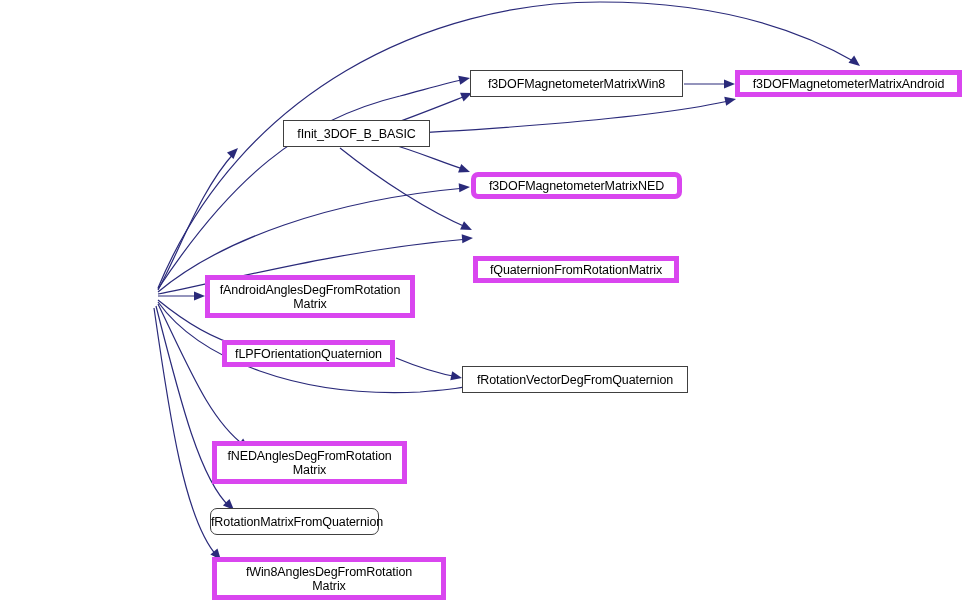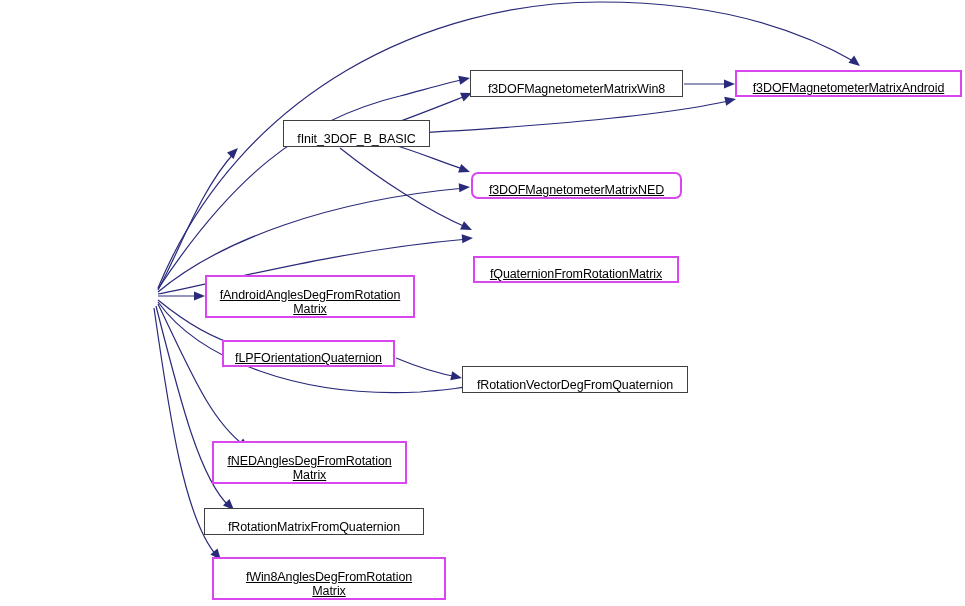--- a/index.html
+++ b/index.html
@@ -8,33 +8,33 @@
     width:965px;height:606px;
     background:#ffffff;
     font-family:"Liberation Sans", sans-serif;
     overflow:hidden;
   }
   #edges{position:absolute;left:0;top:0;width:965px;height:606px;}
   .node{
     position:absolute;
     box-sizing:border-box;
     display:flex;
-    align-items:flex-end;
+    align-items:center;
     justify-content:center;
     text-align:center;
     font-size:12.5px;
     line-height:14px;
     color:#000000;
     background:#ffffff;
     white-space:pre-line;
     letter-spacing:-0.1px;
     z-index:5;
   }
   .node.black{border:1px solid #404040;}
-  .node.red{border:2px solid #d946ef;text-decoration:underline;}
+  .node.red{border:5px solid #d946ef;}
   .node.root{
     background:#bfbfbf;
     border:1px solid #404040;
     box-shadow:1px 1px 0 #808080;
   }
   .node-label{display:block;width:100%;padding:0 4px;}
 </style>
 </head>
 <body>
 
@@ -113,16 +113,16 @@
     <div class="node black" style="left: 470px; top: 70px; width: 213px; height: 27px;"><span class="node-label">f3DOFMagnetometerMatrixWin8</span></div>
     <div class="node red" style="left: 735px; top: 70px; width: 227px; height: 27px;"><span class="node-label">f3DOFMagnetometerMatrixAndroid</span></div>
     <div class="node red" style="left: 471px; top: 172px; width: 211px; height: 27px; border-radius: 7px;"><span class="node-label">f3DOFMagnetometerMatrixNED</span></div>
     <div class="node red" style="left: 473px; top: 223px; width: 206px; height: 27px; margin-top: 33px;"><span class="node-label">fQuaternionFromRotationMatrix</span></div>
     <div class="node red" style="left: 205px; top: 275px; width: 210px; height: 43px;"><span class="node-label">fAndroidAnglesDegFromRotation
 Matrix</span></div>
     <div class="node black" style="left: 462px; top: 366px; width: 226px; height: 27px;"><span class="node-label">fRotationVectorDegFromQuaternion</span></div>
     <div class="node red" style="left: 222px; top: 340px; width: 173px; height: 27px;"><span class="node-label">fLPFOrientationQuaternion</span></div>
     <div class="node red" style="left: 212px; top: 441px; width: 195px; height: 43px;"><span class="node-label">fNEDAnglesDegFromRotation
 Matrix</span></div>
-    <div class="node black" style="left: 204px; top: 508px; width: 220px; height: 27px;"><span class="node-label">fRotationMatrixFromQuaternion</span></div>
+    <div class="node black" style="left: 210px; top: 508px; width: 169px; height: 27px; border-radius: 7px;"><span class="node-label">fRotationMatrixFromQuaternion</span></div>
     <div class="node red" style="left: 212px; top: 557px; width: 234px; height: 43px;"><span class="node-label">fWin8AnglesDegFromRotation
 Matrix</span></div>
   </div>
 
 </body></html>

